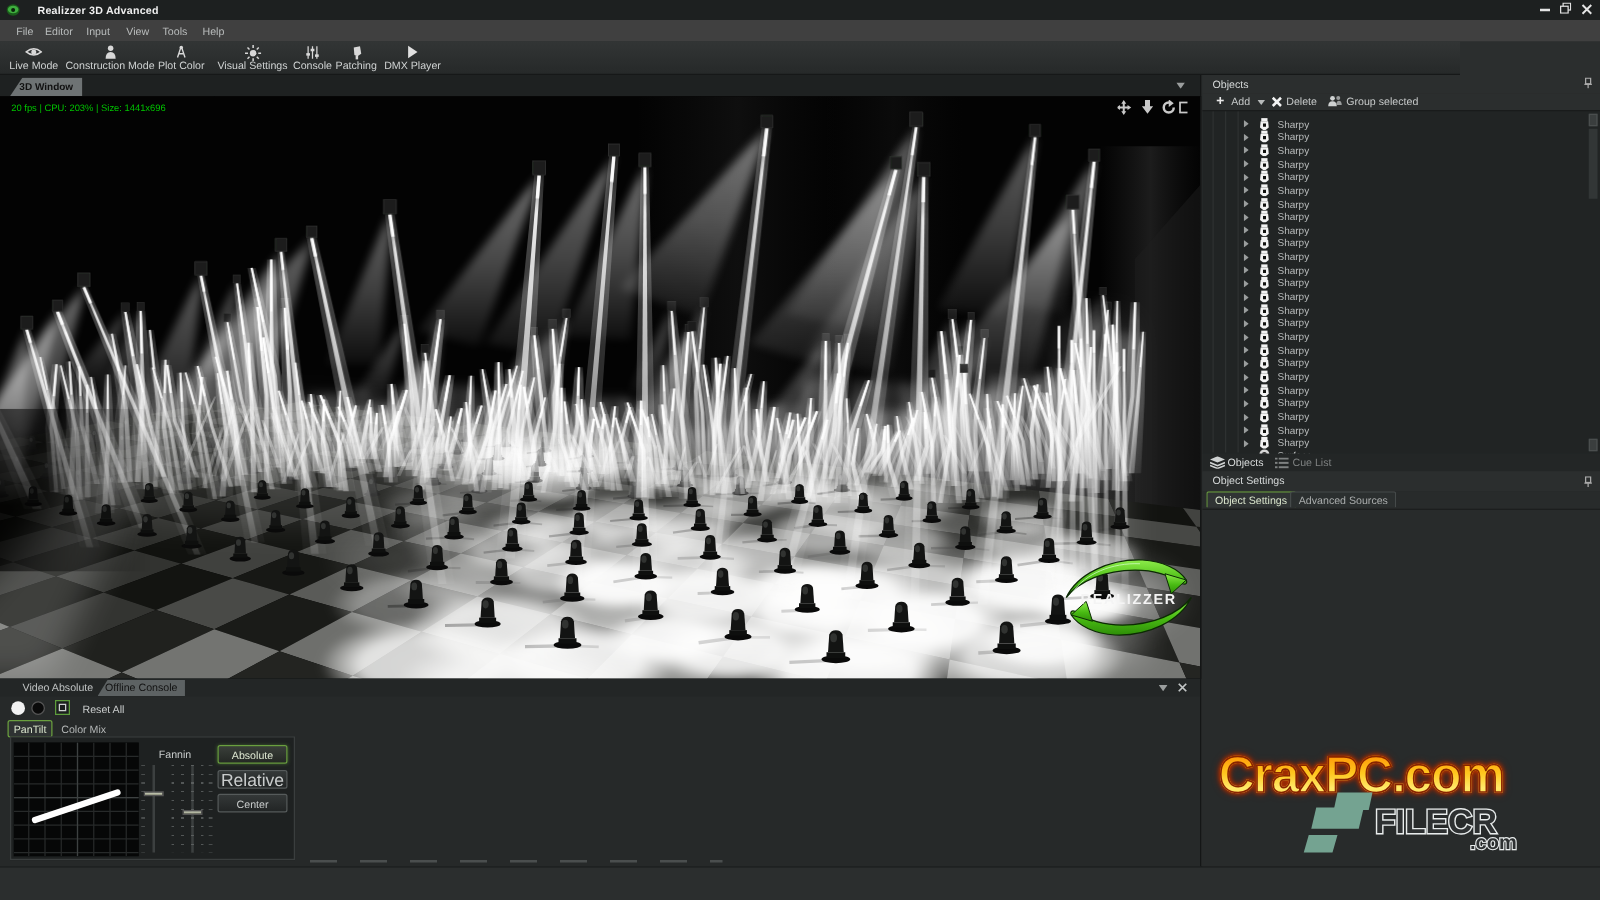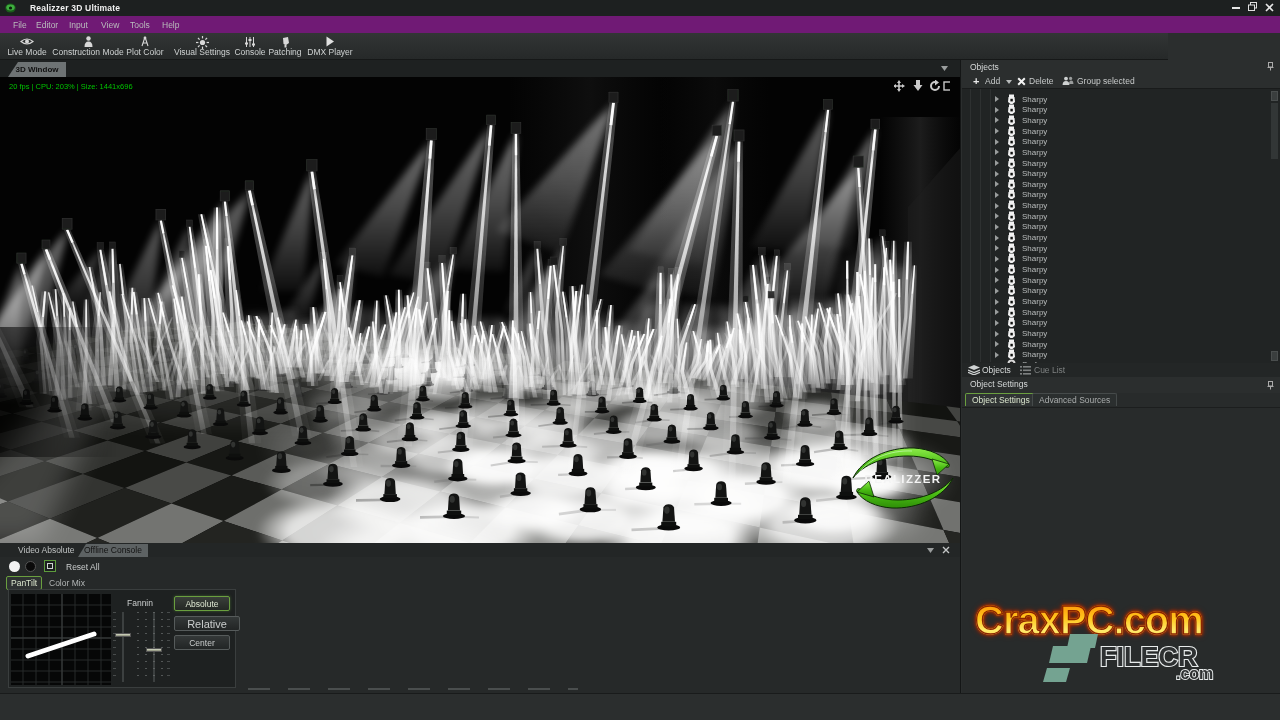--- a/index.html
+++ b/index.html
@@ -8,21 +8,21 @@
 .abs { position:absolute; }
 #app { position:relative; width:1280px; height:720px; background:#2b2e2e; }
 
 
 #titlebar { left:0; top:0; width:1280px; height:16px; background:#1d2020; color:#e8e8e8; }
 #titlebar .ticon { left:5px; top:3px; width:11px; height:10px; }
 #titlebar .ttext { left:30px; top:3px; font-size:8.5px; font-weight:bold; color:#f0f0f0; letter-spacing:0.2px;}
 .winbtn { top:2px; color:#e5e5e5; font-size:10px; }
 
 
-#menubar { left:0; top:16px; width:1280px; height:17px; background:#701a75; color:#b9bcbc; font-size:8.5px; }
+#menubar { left:0; top:16px; width:1280px; height:17px; background:#404040; color:#b9bcbc; font-size:8.5px; }
 #menubar span { position:absolute; top:4px; }
 
 
 #toolbar { left:0; top:33px; width:1168px; height:27px;
   background:linear-gradient(#323535,#262929); border-bottom:1px solid #161818;}
 .tbtn { position:absolute; top:1px; height:25px; text-align:center; color:#cfd2d2; font-size:8.5px; white-space:nowrap; }
 .tbtn .ic { position:absolute; left:0; right:0; top:2px; height:12px; }
 .tbtn .lb { position:absolute; left:0; right:0; bottom:2px; }
 #tbsep { left:171px; top:35px; width:1px; height:23px; background:#1a1c1c; }
 
@@ -72,21 +72,21 @@
 </head>
 <body>
 <div id="app">
 
   <div class="abs" id="titlebar">
     <svg class="abs ticon" viewBox="0 0 11 10">
         <ellipse cx="5.5" cy="5" rx="5.2" ry="4.6" fill="#1a5c1a"></ellipse>
         <ellipse cx="5.5" cy="4.6" rx="4.2" ry="3" fill="#3fae3f"></ellipse>
         <circle cx="5.5" cy="5" r="1.6" fill="#0c220c"></circle>
       </svg>
-    <div class="abs ttext">Realizzer 3D Ultimate</div>
+    <div class="abs ttext">Realizzer 3D Advanced</div>
     <div class="abs" style="left:1232px; top:7px; width:8px; height:1.5px; background:#e5e5e5;"></div>
     <div class="abs winbtn" style="left:1248px;">
       <svg width="9" height="9" viewBox="0 0 9 9">
           <rect x="2.5" y="0.5" width="6" height="5.5" fill="none" stroke="#e0e0e0"></rect>
           <rect x="0.5" y="3" width="6" height="5.5" fill="#1d2020" stroke="#e0e0e0"></rect>
         </svg>
     </div>
     <svg class="abs" style="left:1265px; top:2.5px;" width="9" height="9" viewBox="0 0 9 9">
         <path d="M1 1 L8 8 M8 1 L1 8" stroke="#e5e5e5" stroke-width="1.6"></path>
       </svg>
@@ -2767,21 +2767,21 @@
       <div class="abs" style="left:113px; top:22px; width:2px; height:70px; background:#3c4040;"></div>
       <div class="abs" style="left:106px; top:43px; width:16px; height:4px; background:linear-gradient(#d8dcc8,#8a8e78); border:1px solid #555;"></div>
       <div class="abs" style="left:144px; top:22px; width:2px; height:70px; background:#3c4040;"></div>
       <div class="abs" style="left:137px; top:58px; width:16px; height:4px; background:linear-gradient(#d8dcc8,#8a8e78); border:1px solid #555;"></div>
 
       <div class="abs" style="left:128px; top:22px; width:26px; height:70px;background-image:repeating-linear-gradient(#6a6e6e 0 1px, transparent 1px 7px);-webkit-mask-image:repeating-linear-gradient(90deg, #000 0 2px, transparent 2px 8px); opacity:0.7;"></div>
         <div class="abs" style="left:104px; top:22px; width:3px; height:70px;background-image:repeating-linear-gradient(#5a5e5e 0 1px, transparent 1px 7px); opacity:0.7;"></div>
         <div class="abs" style="left:158px; top:22px; width:3px; height:70px;background-image:repeating-linear-gradient(#5a5e5e 0 1px, transparent 1px 7px); opacity:0.7;"></div>
 
       <div class="abs" style="left:165px; top:6px; width:56px; height:15px; border:1px solid #6a9f3f; border-radius:2px; background:linear-gradient(#3a3f3a,#242824); color:#dfe8d2; font-size:8.5px; text-align:center; line-height:14px; box-shadow:0 0 3px #3f5f2f;">Absolute</div>
-      <div class="abs" style="left:165px; top:26px; width:66px; height:15px; border:1px solid #565b5b; border-radius:2px; background:linear-gradient(#343838,#222525); color:#c9cccc; font-size:11px; text-align:center; line-height:14px;">Relative</div>
+      <div class="abs" style="left:165px; top:26px; width:56px; height:15px; border:1px solid #565b5b; border-radius:2px; background:linear-gradient(#343838,#222525); color:#c9cccc; font-size:14px; text-align:center; line-height:14px;">Relative</div>
       <div class="abs" style="left:165px; top:45px; width:56px; height:15px; border:1px solid #565b5b; border-radius:2px; background:linear-gradient(#343838,#222525); color:#c9cccc; font-size:8.5px; text-align:center; line-height:14px;">Center</div>
     </div>
     <div class="dashrow"></div>
   </div>
 
   <div class="abs" id="statusbar"></div>
 
   <div id="LOGOS">
 <div style="position:absolute;left:975px;top:598px;width:250px;height:56px;">
  <div style="position:relative;display:inline-block;font-family:'Liberation Sans',sans-serif;font-weight:bold;font-size:40px;letter-spacing:-1px;-webkit-text-stroke:1.3px #8a2500;

